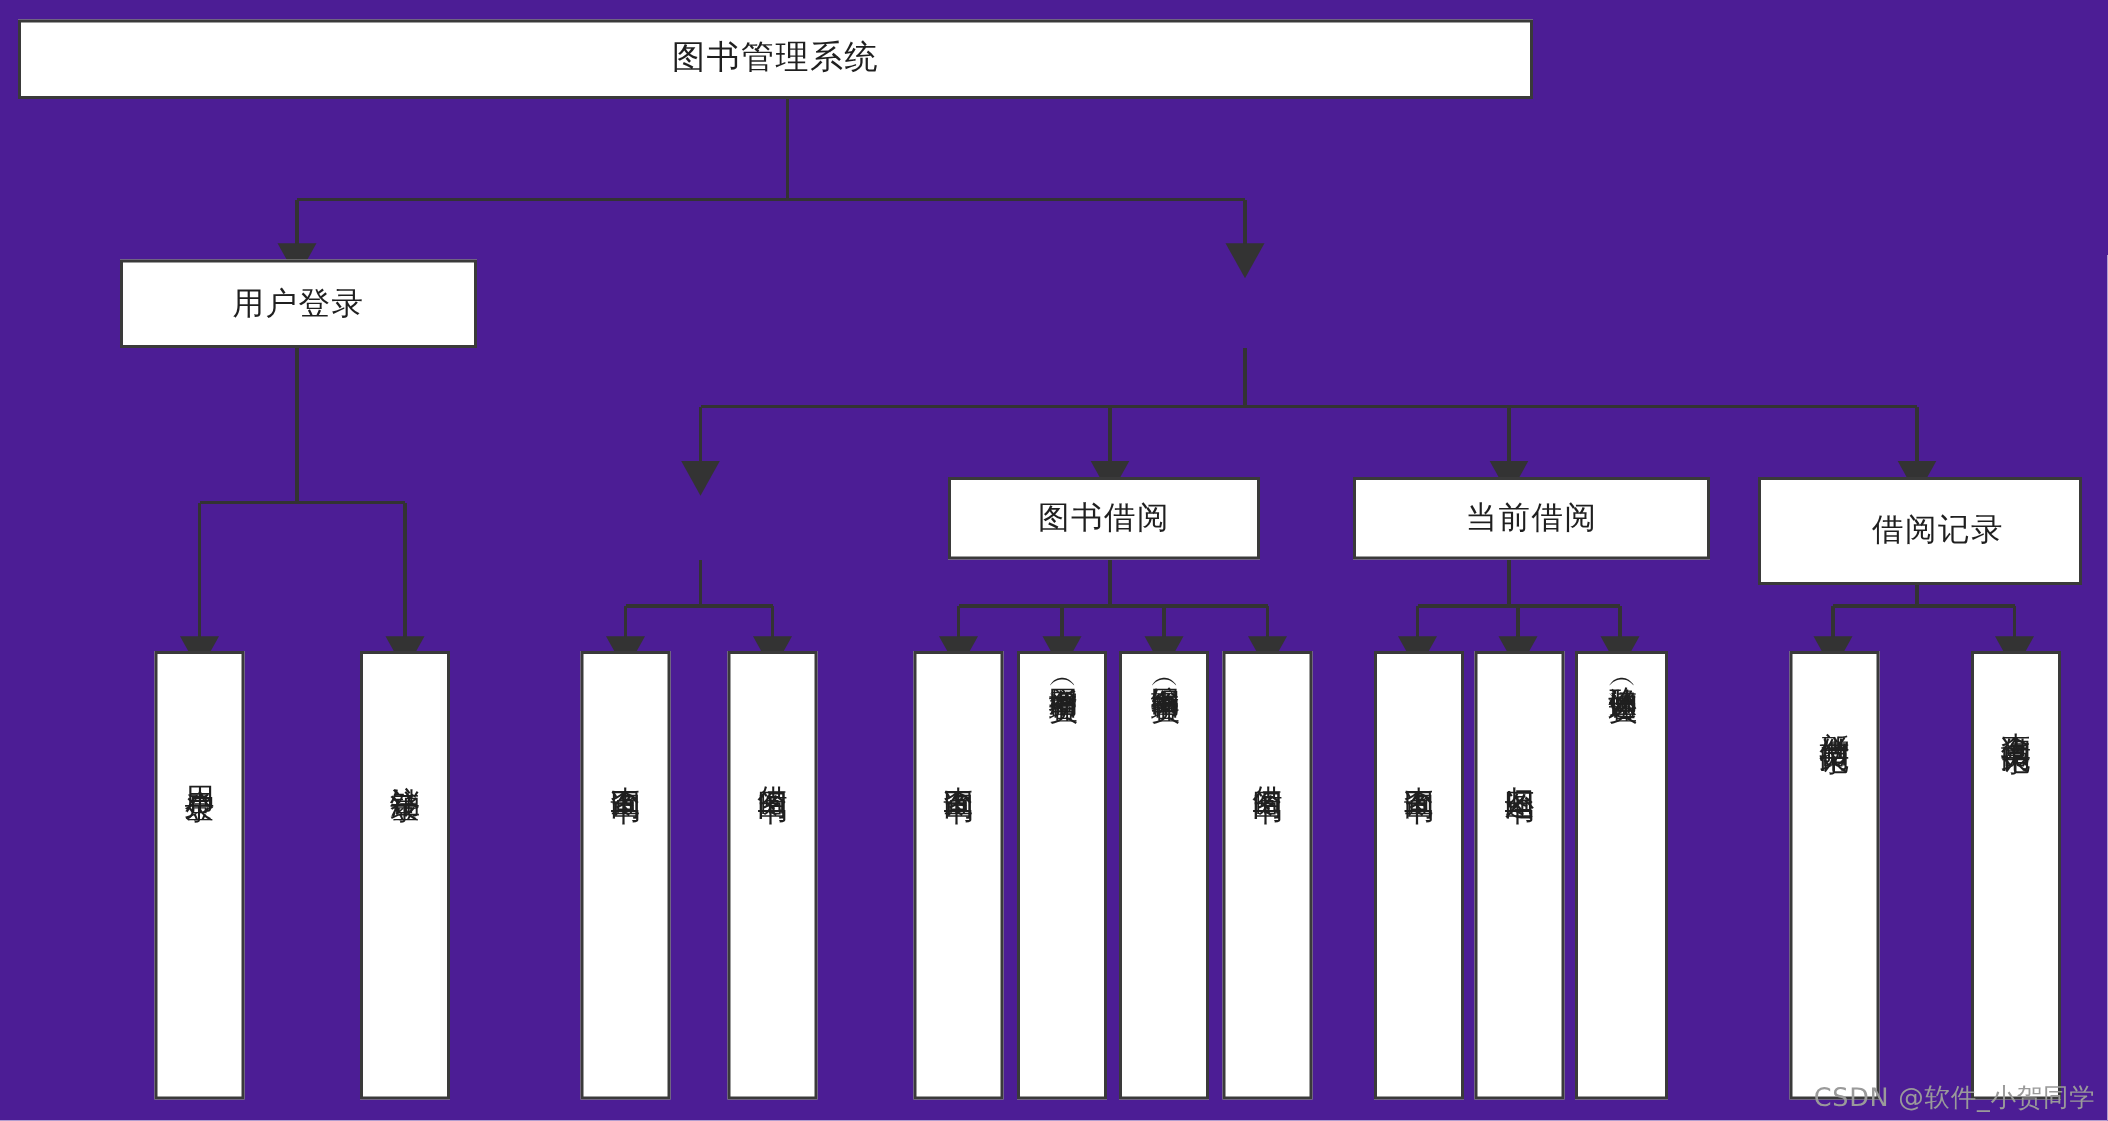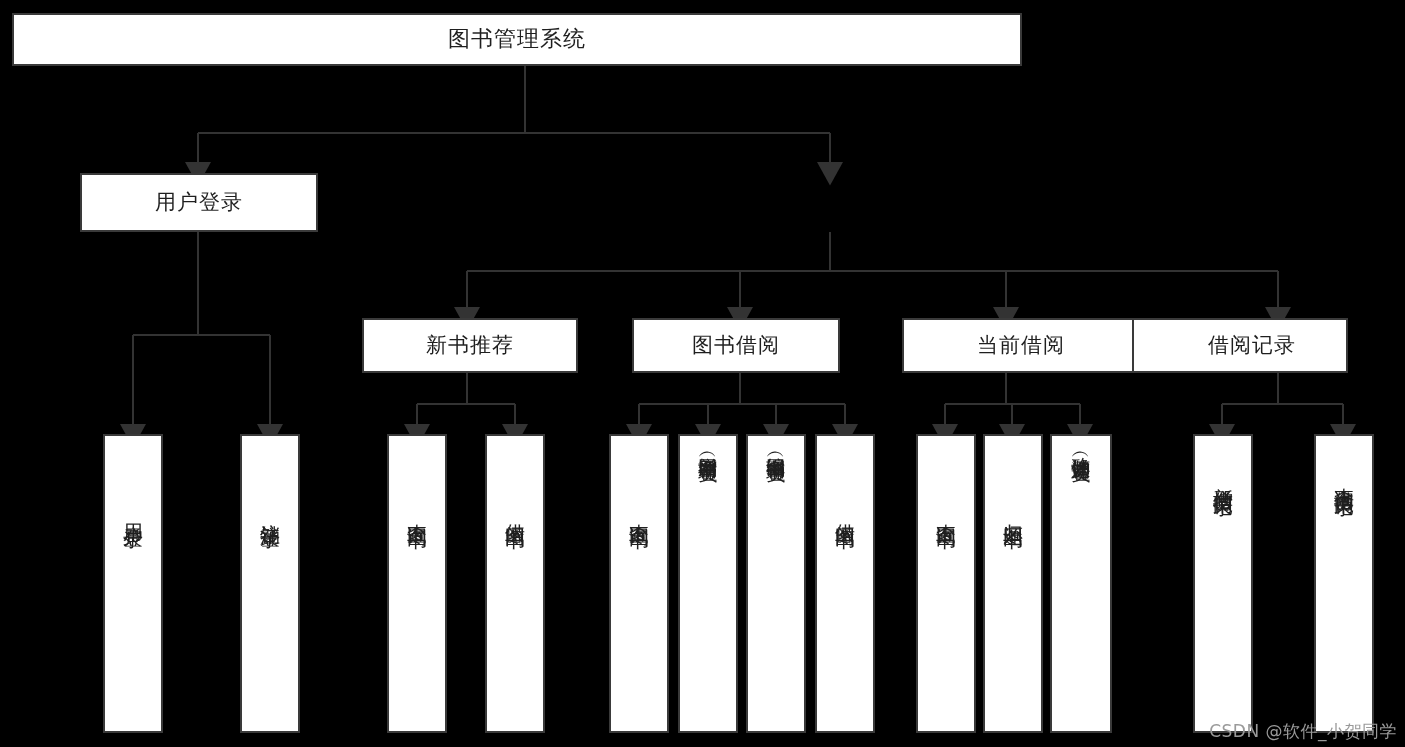--- a/index.html
+++ b/index.html
@@ -5,21 +5,21 @@
 <style>
   html,body{margin:0;padding:0;background:#ffffff;}
   body{
     font-family:"DejaVu Sans","Liberation Sans",sans-serif;
     color:#1c1c1c;
   }
   #canvas{
     position:relative;
     width:1405px;
     height:747px;
-    background:#000000;
+    background:#4c1d95;
     overflow:hidden;
   }
   
   #wires{
     position:absolute;
     left:0; top:0;
     width:1405px;
     height:747px;
     pointer-events:none;
   }
@@ -133,33 +133,30 @@
 
   <div class="node horiz root" style="left:12px; top:13px; width:1010px; height:53px;">
     <span>图书管理系统</span>
   </div>
 
   <div class="node horiz" style="left:80px; top:173px; width:238px; height:59px;">
     <span>用户登录</span>
   </div>
 
 
-  <div class="node horiz" style="left:362px; top:318px; width:216px; height:55px;">
-    <span>新书推荐</span>
-  </div>
 
   <div class="node horiz" style="left:632px; top:318px; width:208px; height:55px;">
     <span>图书借阅</span>
   </div>
 
   <div class="node horiz" style="left:902px; top:318px; width:238px; height:55px;">
     <span>当前借阅</span>
   </div>
 
-  <div class="node horiz" style="left:1132px; top:318px; width:216px; height:55px;padding-left:24px;">
+  <div class="node horiz" style="left:1172px; top:318px; width:216px; height:72px;padding-left:24px;">
     <span>借阅记录</span>
   </div>
 
   <div class="node vert" style="left:103px; top:434px; width:60px; height:299px; padding-top:72px;">
     <span class="vtext">用户登录</span>
   </div>
 
   <div class="node vert" style="left:240px; top:434px; width:60px; height:299px; padding-top:72px;">
     <span class="vtext">注销登录</span>
   </div>

